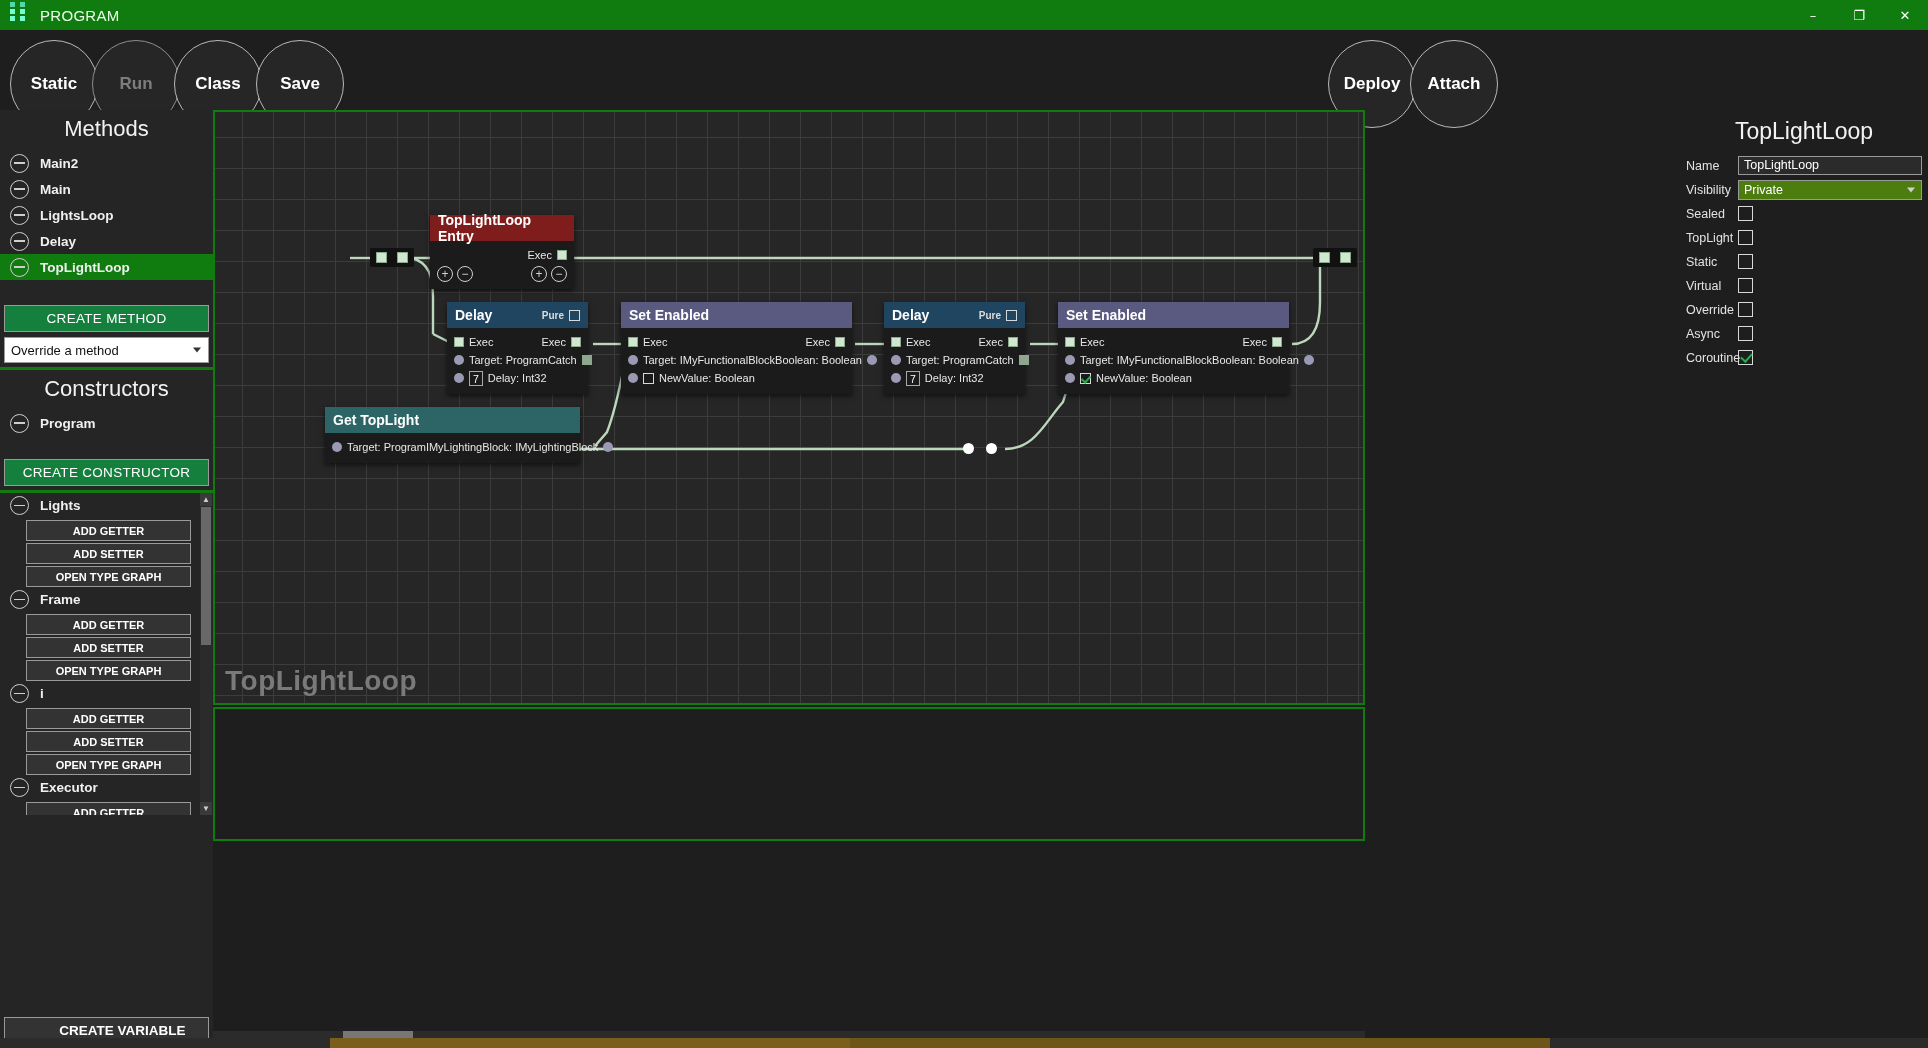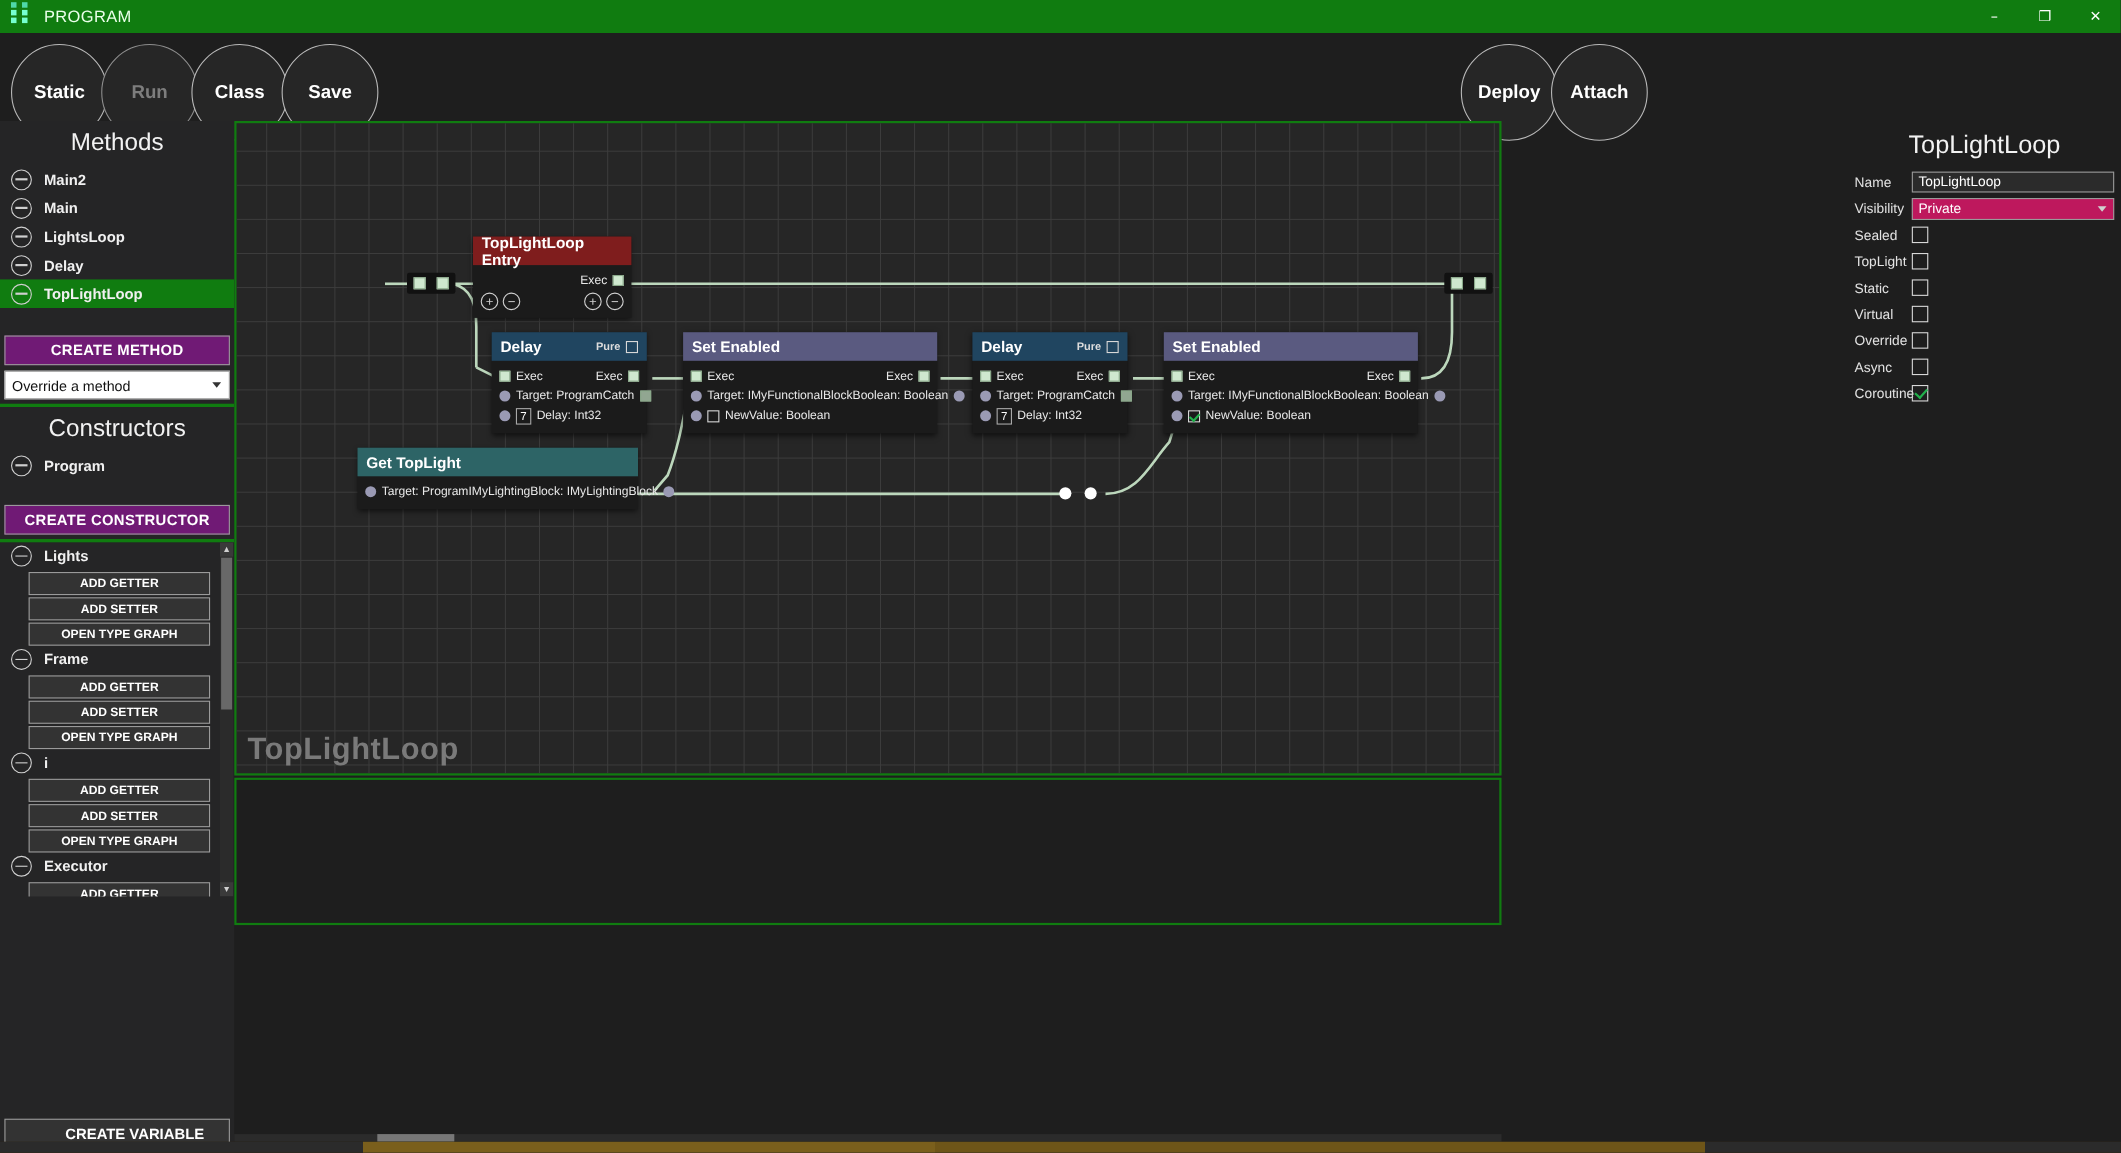--- a/index.html
+++ b/index.html
@@ -58,22 +58,22 @@
     color: #f0f0f0; font-size: 13.5px; font-weight: bold; cursor: pointer;
   }
   .list-row.selected { background: #107c10; }
   .minus-icon {
     width: 19px; height: 19px; border-radius: 50%; border: 1.6px solid #cfcfcf;
     display: inline-flex; align-items: center; justify-content: center;
     margin-right: 11px; flex: 0 0 auto;
   }
   .minus-icon i { display: block; width: 11px; height: 1.6px; background: #cfcfcf; }
   .wide-btn {
-    margin: 7px 4px 0 4px; height: 27px; background: #701a75;
-    border: 1px solid #9a9a9a; color: #ffffff; font-size: 13.5px; font-weight: bold;
+    margin: 7px 4px 0 4px; height: 27px; background: #15803d;
+    border: 1px solid #9a9a9a; color: #ffffff; font-size: 13.5px; font-weight: normal;
     display: flex; align-items: center; justify-content: center; cursor: pointer;
     letter-spacing: .3px;
   }
   .combo {
     margin: 5px 4px 0 4px; height: 24px; background: #ffffff; color: #111111;
     border: 1px solid #9a9a9a; font-size: 13px; display: flex; align-items: center;
     padding: 12px 6px; position: relative; cursor: pointer;
   }
   .combo .caret {
     position: absolute; right: 7px; top: 50%; transform: translateY(-50%);
@@ -199,21 +199,21 @@
     background: #1e1e1e; padding: 8px 6px 0 6px;
   }
   .rp-title { text-align: center; color: #f2f2f2; font-size: 23px; padding-bottom: 10px; }
   .rp-row { display: flex; align-items: center; height: 21px; margin-bottom: 3px; }
   .rp-label { width: 52px; color: #e2e2e2; font-size: 12.5px; }
   .rp-input {
     flex: 1; height: 19px; background: #2b2b2b; border: 1px solid #9a9a9a;
     color: #ffffff; font-size: 12.5px; padding: 0 5px; line-height: 17px;
   }
   .rp-select {
-    flex: 1; height: 20px; background: #be185d; border: 1px solid #9a9a9a;
+    flex: 1; height: 20px; background: #4d7c0f; border: 1px solid #9a9a9a;
     color: #ffffff; font-size: 12.5px; padding: 0 5px; line-height: 18px;
     position: relative; cursor: pointer;
   }
   .rp-select .caret {
     position: absolute; right: 6px; top: 50%; transform: translateY(-50%);
     border-left: 4px solid transparent; border-right: 4px solid transparent;
     border-top: 5px solid #d0d0d0;
   }
   .rp-check {
     width: 15px; height: 15px; border: 1.4px solid #d8d8d8; position: relative;

